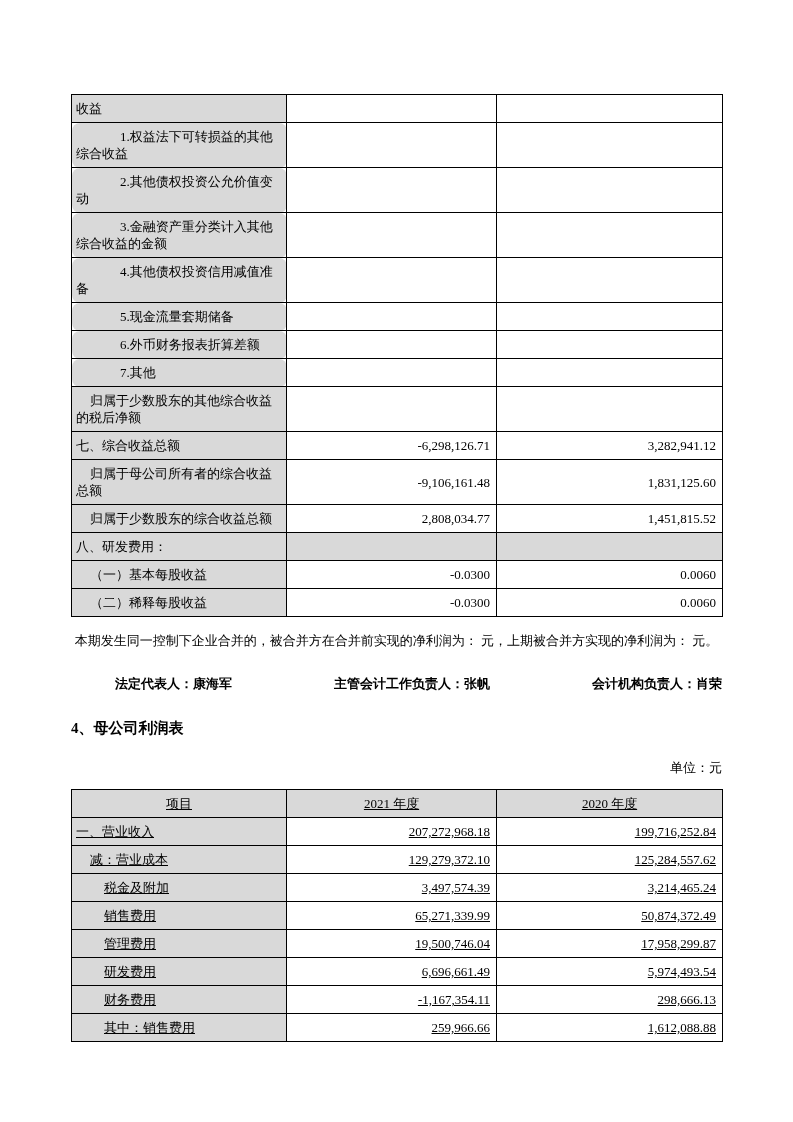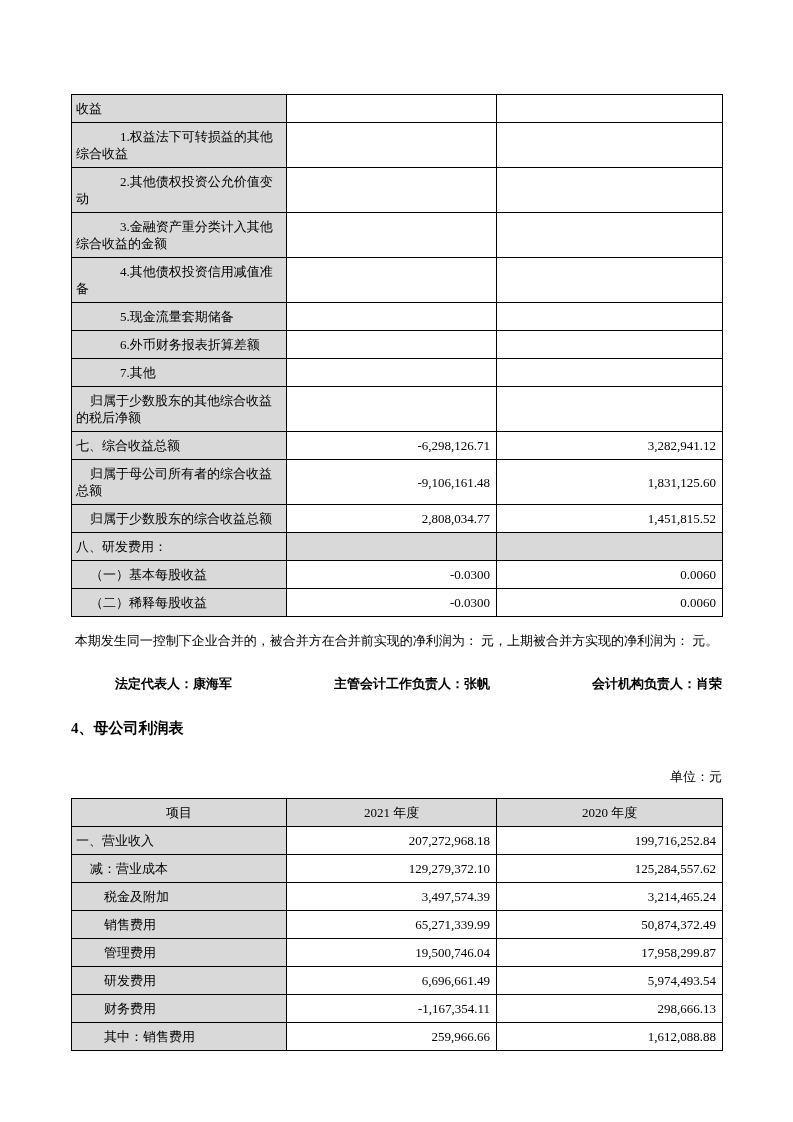--- a/index.html
+++ b/index.html
@@ -27,30 +27,30 @@
     font-weight:normal;
     word-break:break-all;
   }
   .fin-table td.label { background:var(--shade); text-align:left; }
   .fin-table td.val { text-align:right; padding-right:6px; }
   .fin-table tr.section-row td { background:var(--shade); }
   .fin-table th { background:var(--shade); text-align:center; }
   .ind-0 { text-indent:0; }
   .ind-1 { text-indent:14px; }
   .ind-2 { text-indent:28px; }
-  .ind-3 { text-indent:44px; }
+  .ind-3 { text-indent:44px;border-radius:8px; }
 
   .note { margin-top:14px; line-height:19px; text-align:center; }
   .signatures {
     display:flex; justify-content:space-between;
     margin-top:25px; font-weight:bold;margin-left:44px;
   }
   .section-title { margin-top:26px; font-size:15px; font-weight:bold; }
-  .unit { text-align:right; margin-top:30px; margin-bottom:7px; }
-  .t2 { margin-top:12px; }
+  .unit { text-align:right; margin-top:21px; margin-bottom:7px; }
+  .t2 { margin-top:12px;text-decoration:underline; }
 </style>
 </head>
 <body>
 
 <div class="page">
 
   <table class="fin-table">
     <colgroup>
         <col class="c1">
         <col class="c2">

